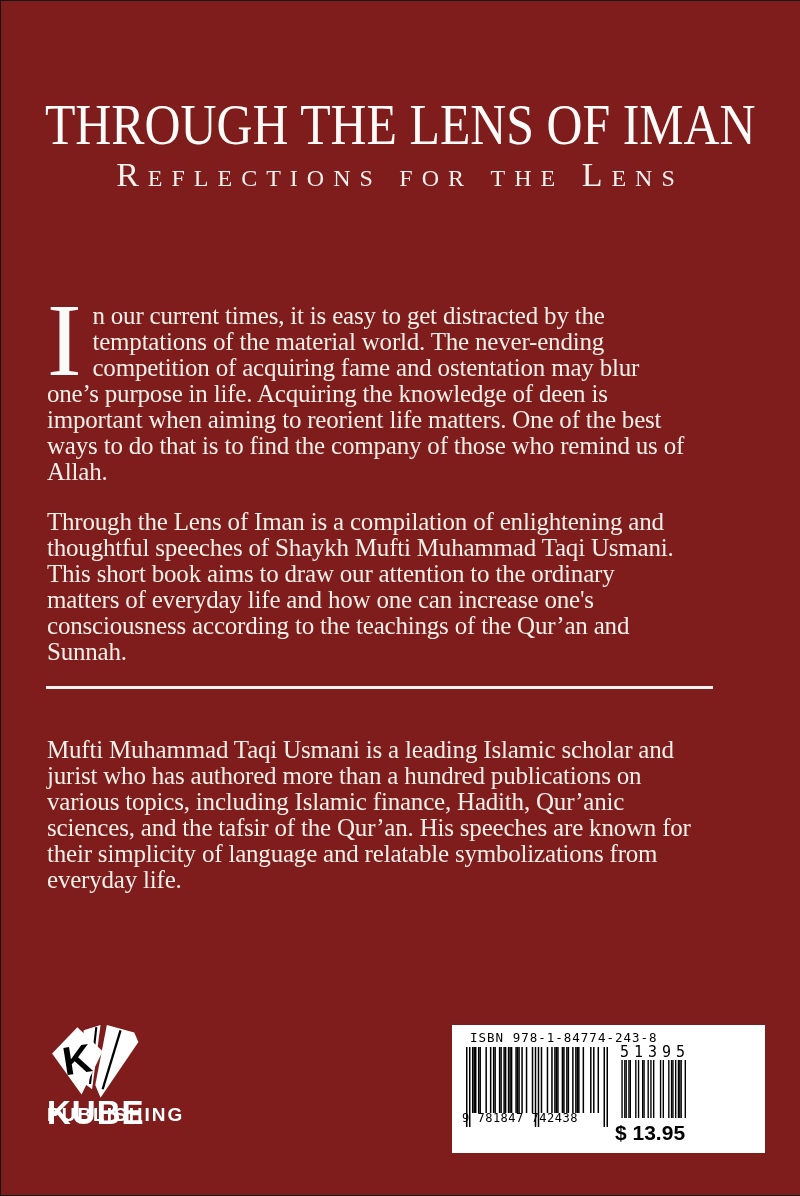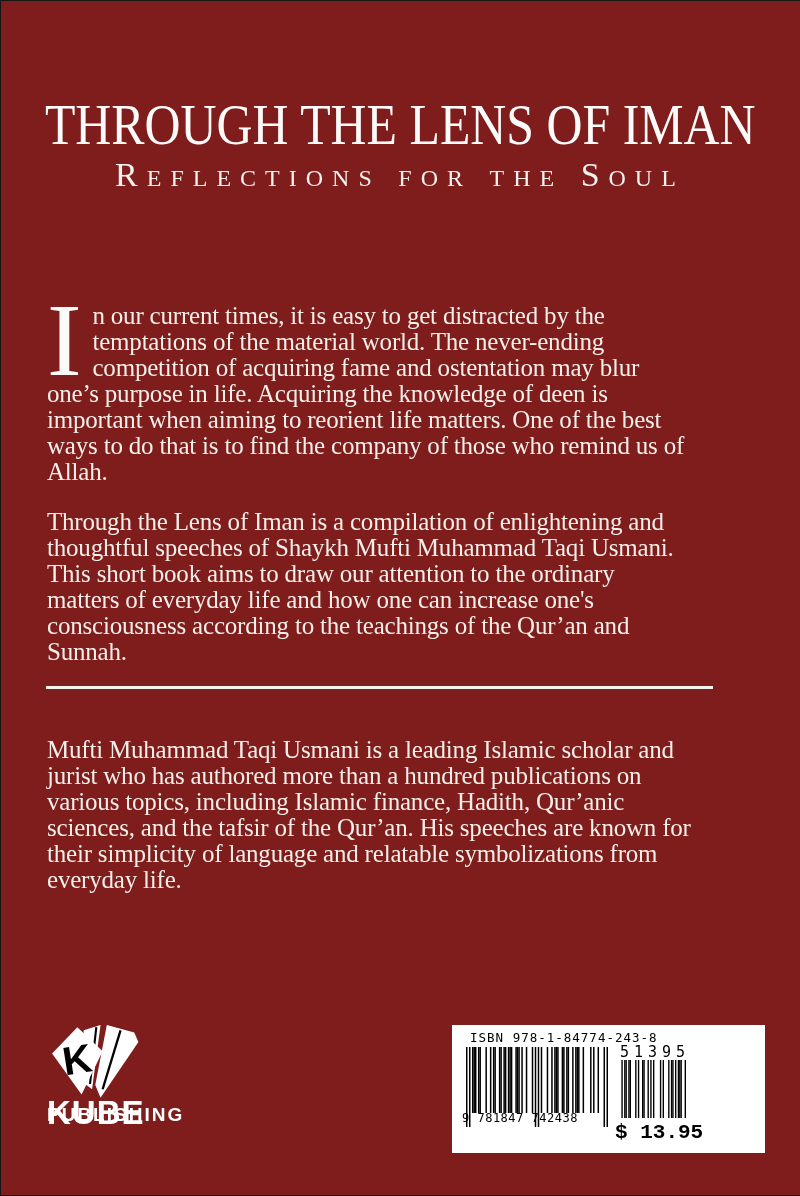--- a/index.html
+++ b/index.html
@@ -58,33 +58,33 @@
     position:absolute;left:10px;top:86px;
     font-family:"DejaVu Sans Mono",monospace;font-size:12px;letter-spacing:0.5px;
   }
   .bc-addon-digits{
     position:absolute;left:168px;top:18px;
     font-family:"DejaVu Sans Mono",monospace;font-size:15px;letter-spacing:5px;text-align:right;
   }
   .bc-addon{position:absolute;left:168px;top:35px;}
   .bc-price{
     position:absolute;left:163px;top:96px;
-    font-family:Liberation Mono, monospace;font-weight:700;font-size:21px;
+    font-family:Liberation Sans, sans-serif;font-weight:700;font-size:21px;
   }
 </style>
 </head>
 <body>
 
 <div class="cover">
 
   <div class="title-row">
     <span class="title-inner">THROUGH THE LENS OF IMAN</span>
   </div>
   <div class="subtitle-row">
-    <span class="subtitle-inner">Reflections for the Soul</span>
+    <span class="subtitle-inner">Reflections for the Lens</span>
   </div>
 
   <p class="para para1"><span class="dropcap">I</span><span>n our current times, it is easy to get distracted by the
 temptations of the material world. The never-ending
 competition of acquiring fame and ostentation may blur
 one’s purpose in life. Acquiring the knowledge of deen is
 important when aiming to reorient life matters. One of the best
 ways to do that is to find the company of those who remind us of
 Allah.</span></p>
 

